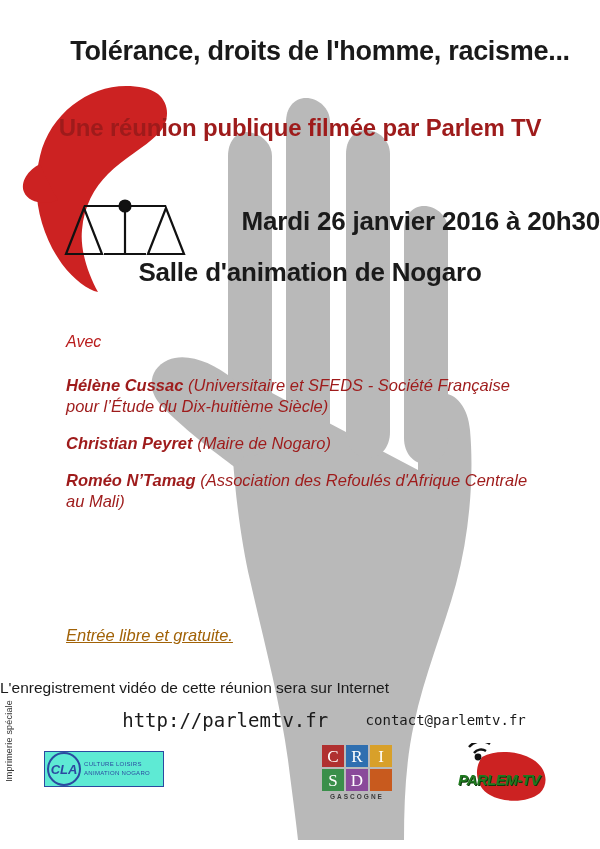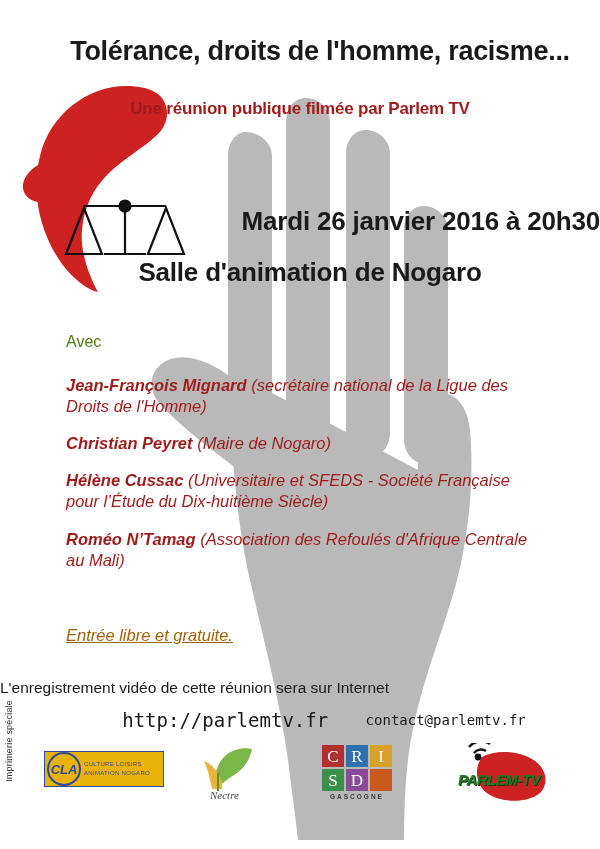--- a/index.html
+++ b/index.html
@@ -56,25 +56,25 @@
     text-align: center;
     font-size: 27px;
     font-weight: bold;
     color: #1a1a1a;
     letter-spacing: -0.3px;
     font-family: "Liberation Sans", sans-serif;
     margin-left: 20px;
   }
   .title-sub {
     position: absolute;
-    top: 99px;
-    left: 0;
-    width: 600px;
-    text-align: center;
-    font-size: 17px;
+    top: 114px;
+    left: 0;
+    width: 600px;
+    text-align: center;
+    font-size: 24px;
     font-weight: bold;
     color: #9e1b1b;
     letter-spacing: -0.2px;
   }
   .when {
     position: absolute;
     top: 206px;
     left: 0;
     width: 600px;
     text-align: right;
@@ -96,21 +96,22 @@
     color: #1a1a1a;
     padding-left: 20px;
     box-sizing: border-box;
     letter-spacing: -0.2px;
   }
   .avec {
     position: absolute;
     top: 333px;
     left: 66px;
     font-size: 16px;
-    color: #4d7c0f;
+    font-style: italic;
+    color: #b91c1c;
   }
   .speakers {
     position: absolute;
     top: 375px;
     left: 66px;
     width: 470px;
   }
   .speaker {
     margin-bottom: 16px;
     font-size: 16.5px;
@@ -181,21 +182,21 @@
   }
   .logo-clan {
     left: 44px;
     top: 8px;
     width: 120px;
     height: 36px;
     border: 1px solid #2b4aa0;
     box-sizing: border-box;
     display: flex;
     align-items: center;
-    background: #eab308;
+    background: #5eead4;
   }
   .clan-mark {
     width: 30px;
     height: 30px;
     margin: 0 3px 0 2px;
     border-radius: 50%;
     border: 2px solid #2b4aa0;
     color: #2b4aa0;
     font-size: 13px;
     font-weight: bold;
@@ -305,30 +306,26 @@
     <div class="title-main">Tolérance, droits de l'homme, racisme...</div>
     <div class="title-sub">Une réunion publique filmée par Parlem TV</div>
 
     <div class="when">Mardi 26 janvier 2016 à 20h30</div>
     <div class="where">Salle d'animation de Nogaro</div>
 
     <div class="avec">Avec</div>
 
     <div class="speakers">
       <div class="speaker">
-        <span class="nm">Jean-François Mignard</span>
-        <span class="role">(secrétaire national de la Ligue des Droits de l'Homme)</span>
+        <span class="nm">Hélène Cussac</span>
+        <span class="role">(Universitaire et SFEDS - Société Française pour l’Étude du Dix-huitième Siècle)</span>
       </div>
       <div class="speaker">
         <span class="nm">Christian Peyret</span>
         <span class="role">(Maire de Nogaro)</span>
-      </div>
-      <div class="speaker">
-        <span class="nm">Hélène Cussac</span>
-        <span class="role">(Universitaire et SFEDS - Société Française pour l’Étude du Dix-huitième Siècle)</span>
       </div>
       <div class="speaker">
         <span class="nm">Roméo N’Tamag</span>
         <span class="role">(Association des Refoulés d'Afrique Centrale au Mali)</span>
       </div>
     </div>
 
     <div class="entree">Entrée libre et gratuite.</div>
 
     <div class="rec-line">L'enregistrement vidéo de cette réunion sera sur Internet</div>
@@ -343,28 +340,20 @@
     <div class="logos">
 
       <div class="logo logo-clan">
         <div class="clan-mark">CLA</div>
         <div class="clan-text">
           <div>CULTURE LOISIRS</div>
           <div>ANIMATION NOGARO</div>
         </div>
       </div>
 
-      <div class="logo logo-nectre">
-        <svg width="70" height="50" viewBox="0 0 70 50" xmlns="http://www.w3.org/2000/svg">
-          <path d="M20,46 C18,34 20,22 28,14 C36,6 48,4 56,6 C54,16 48,26 38,32 C32,36 26,40 20,46 Z" fill="#7ab648"></path>
-          <path d="M16,46 C14,36 12,26 8,18 C14,20 20,26 24,34 C26,38 26,42 26,46 Z" fill="#e8b53a"></path>
-          <path d="M22,48 L22,30" stroke="#5b8f2f" stroke-width="2" fill="none"></path>
-        </svg>
-        <div class="nectre-word">Nectre</div>
-      </div>
 
       <div class="logo logo-crisd">
         <svg width="74" height="50" viewBox="0 0 74 50" xmlns="http://www.w3.org/2000/svg">
           <rect x="2" y="2" width="22" height="22" fill="#b03030"></rect>
           <rect x="26" y="2" width="22" height="22" fill="#2f6fb0"></rect>
           <rect x="50" y="2" width="22" height="22" fill="#d8a02a"></rect>
           <rect x="2" y="26" width="22" height="22" fill="#3a8f4a"></rect>
           <rect x="26" y="26" width="22" height="22" fill="#8a4a9a"></rect>
           <rect x="50" y="26" width="22" height="22" fill="#c85a1e"></rect>
           <text x="13" y="19" font-family="Liberation Serif, serif" font-size="17" fill="#ffffff" text-anchor="middle">C</text>

